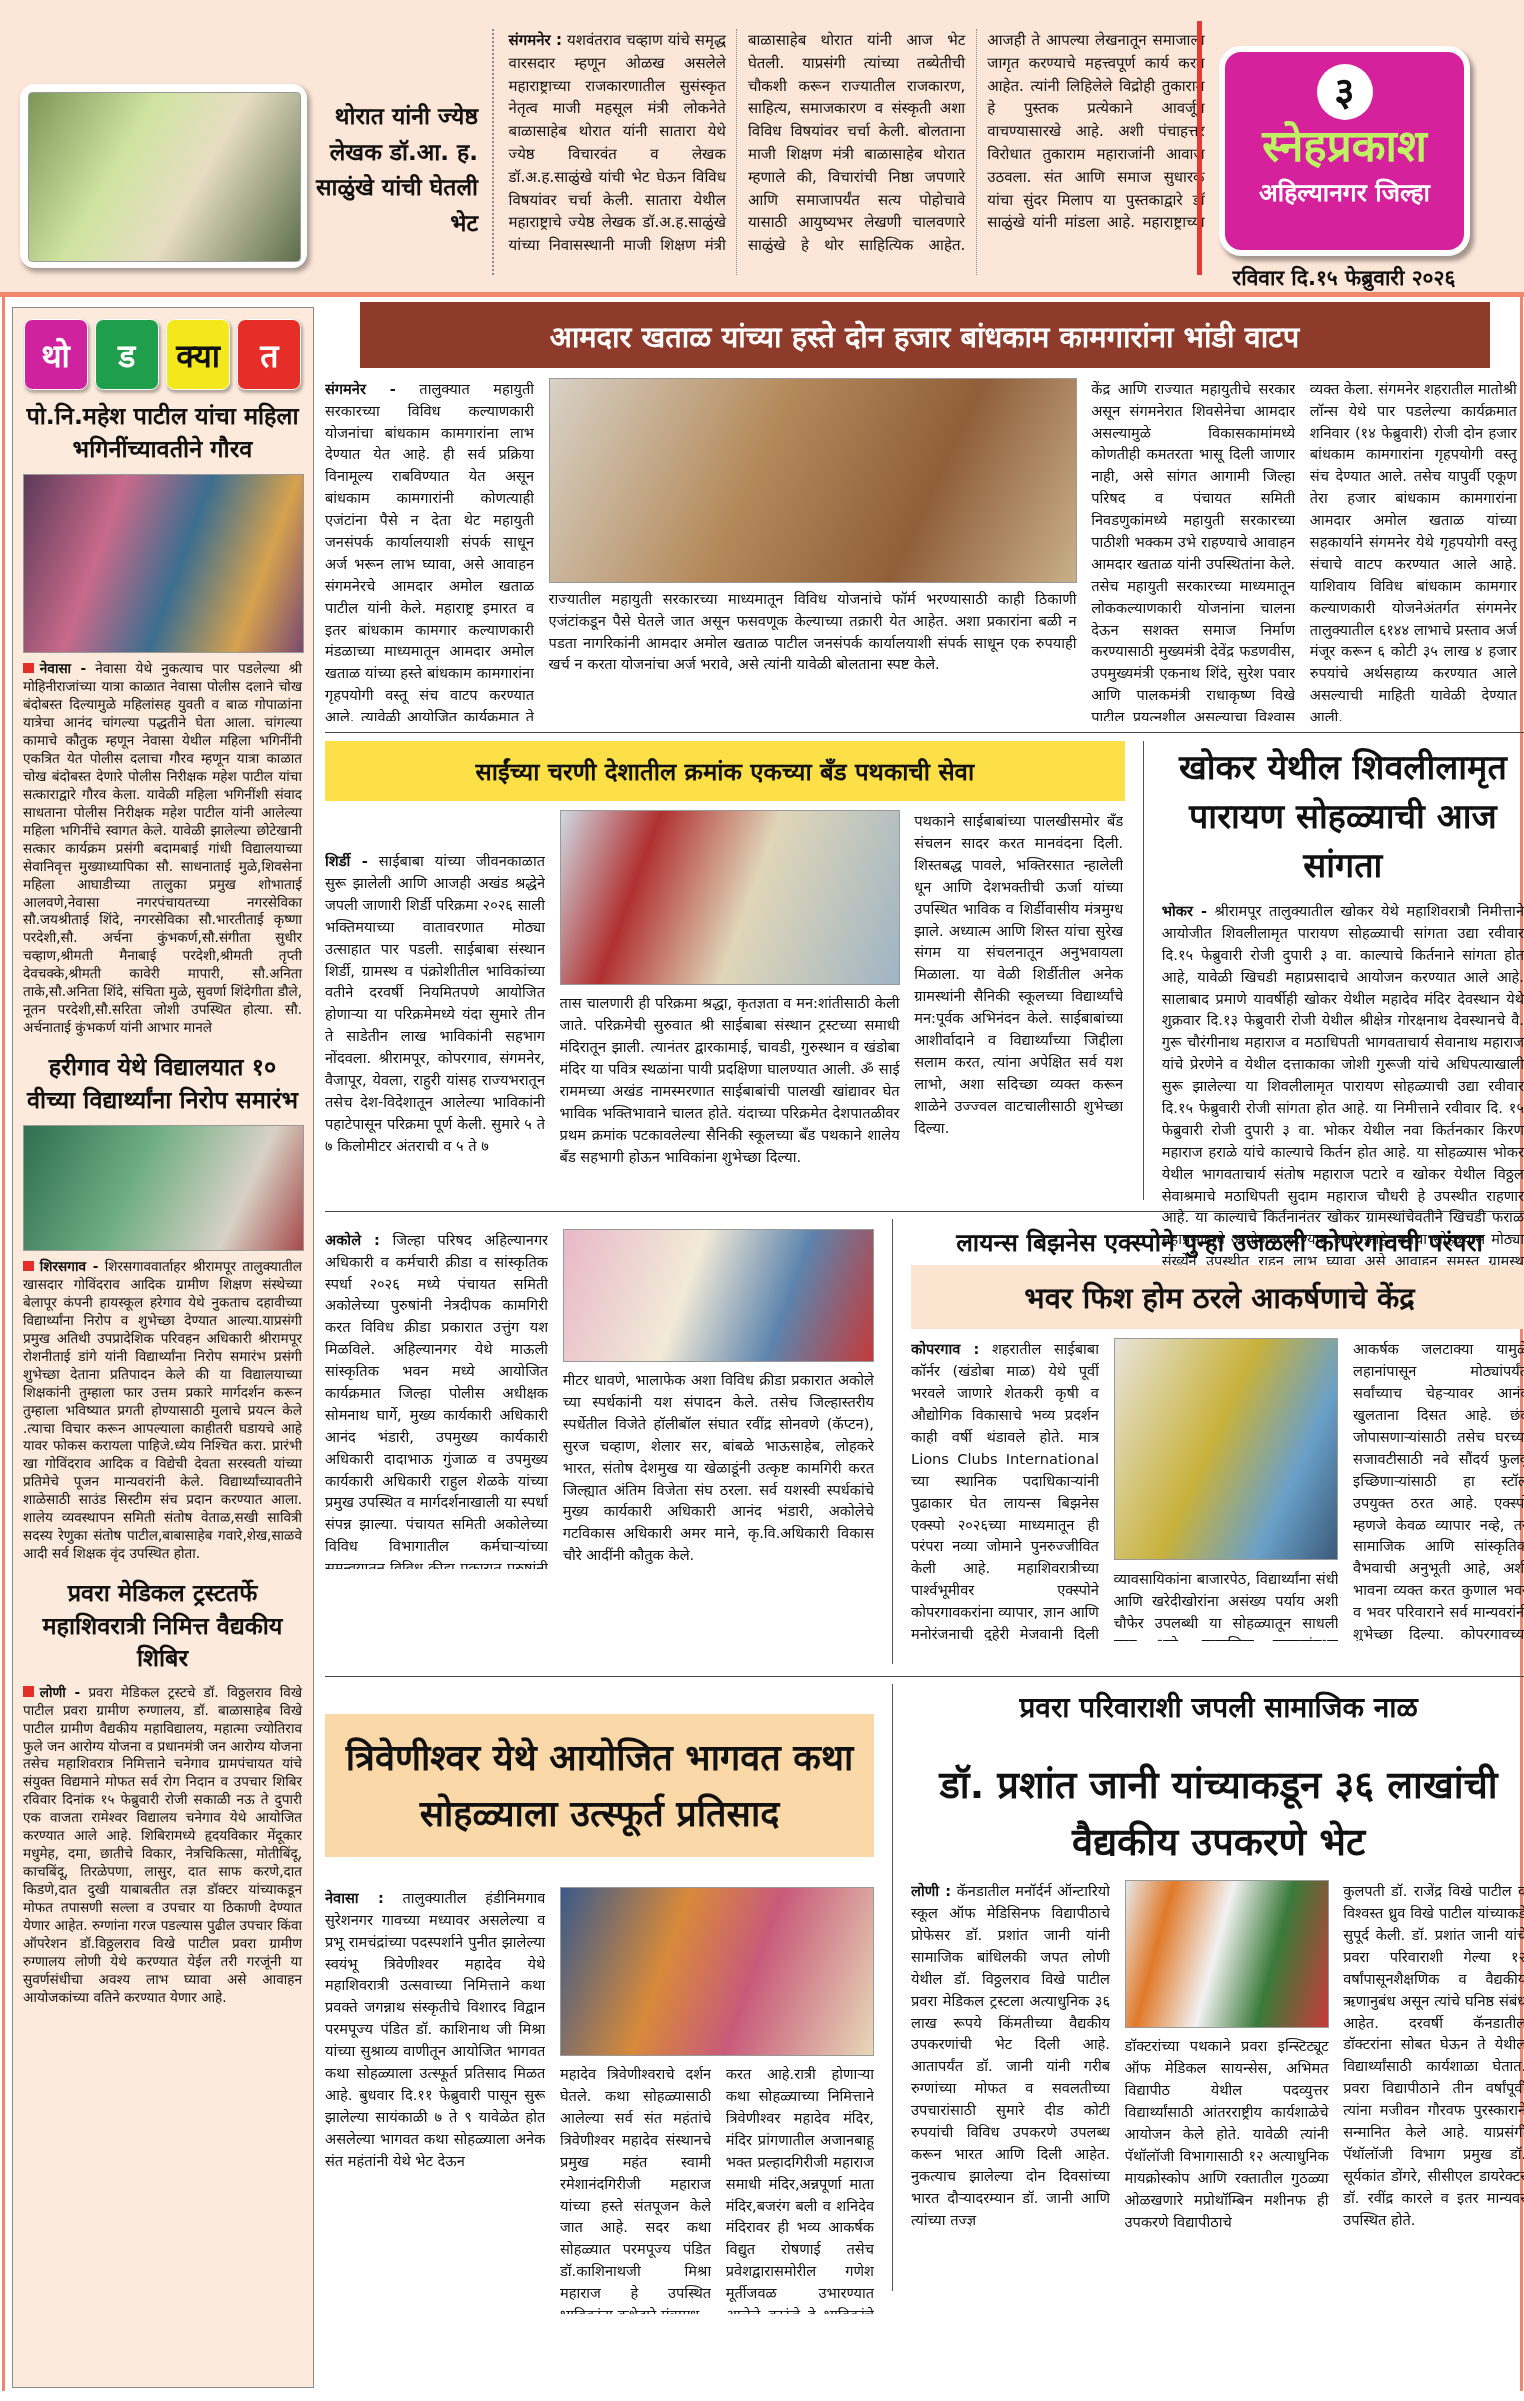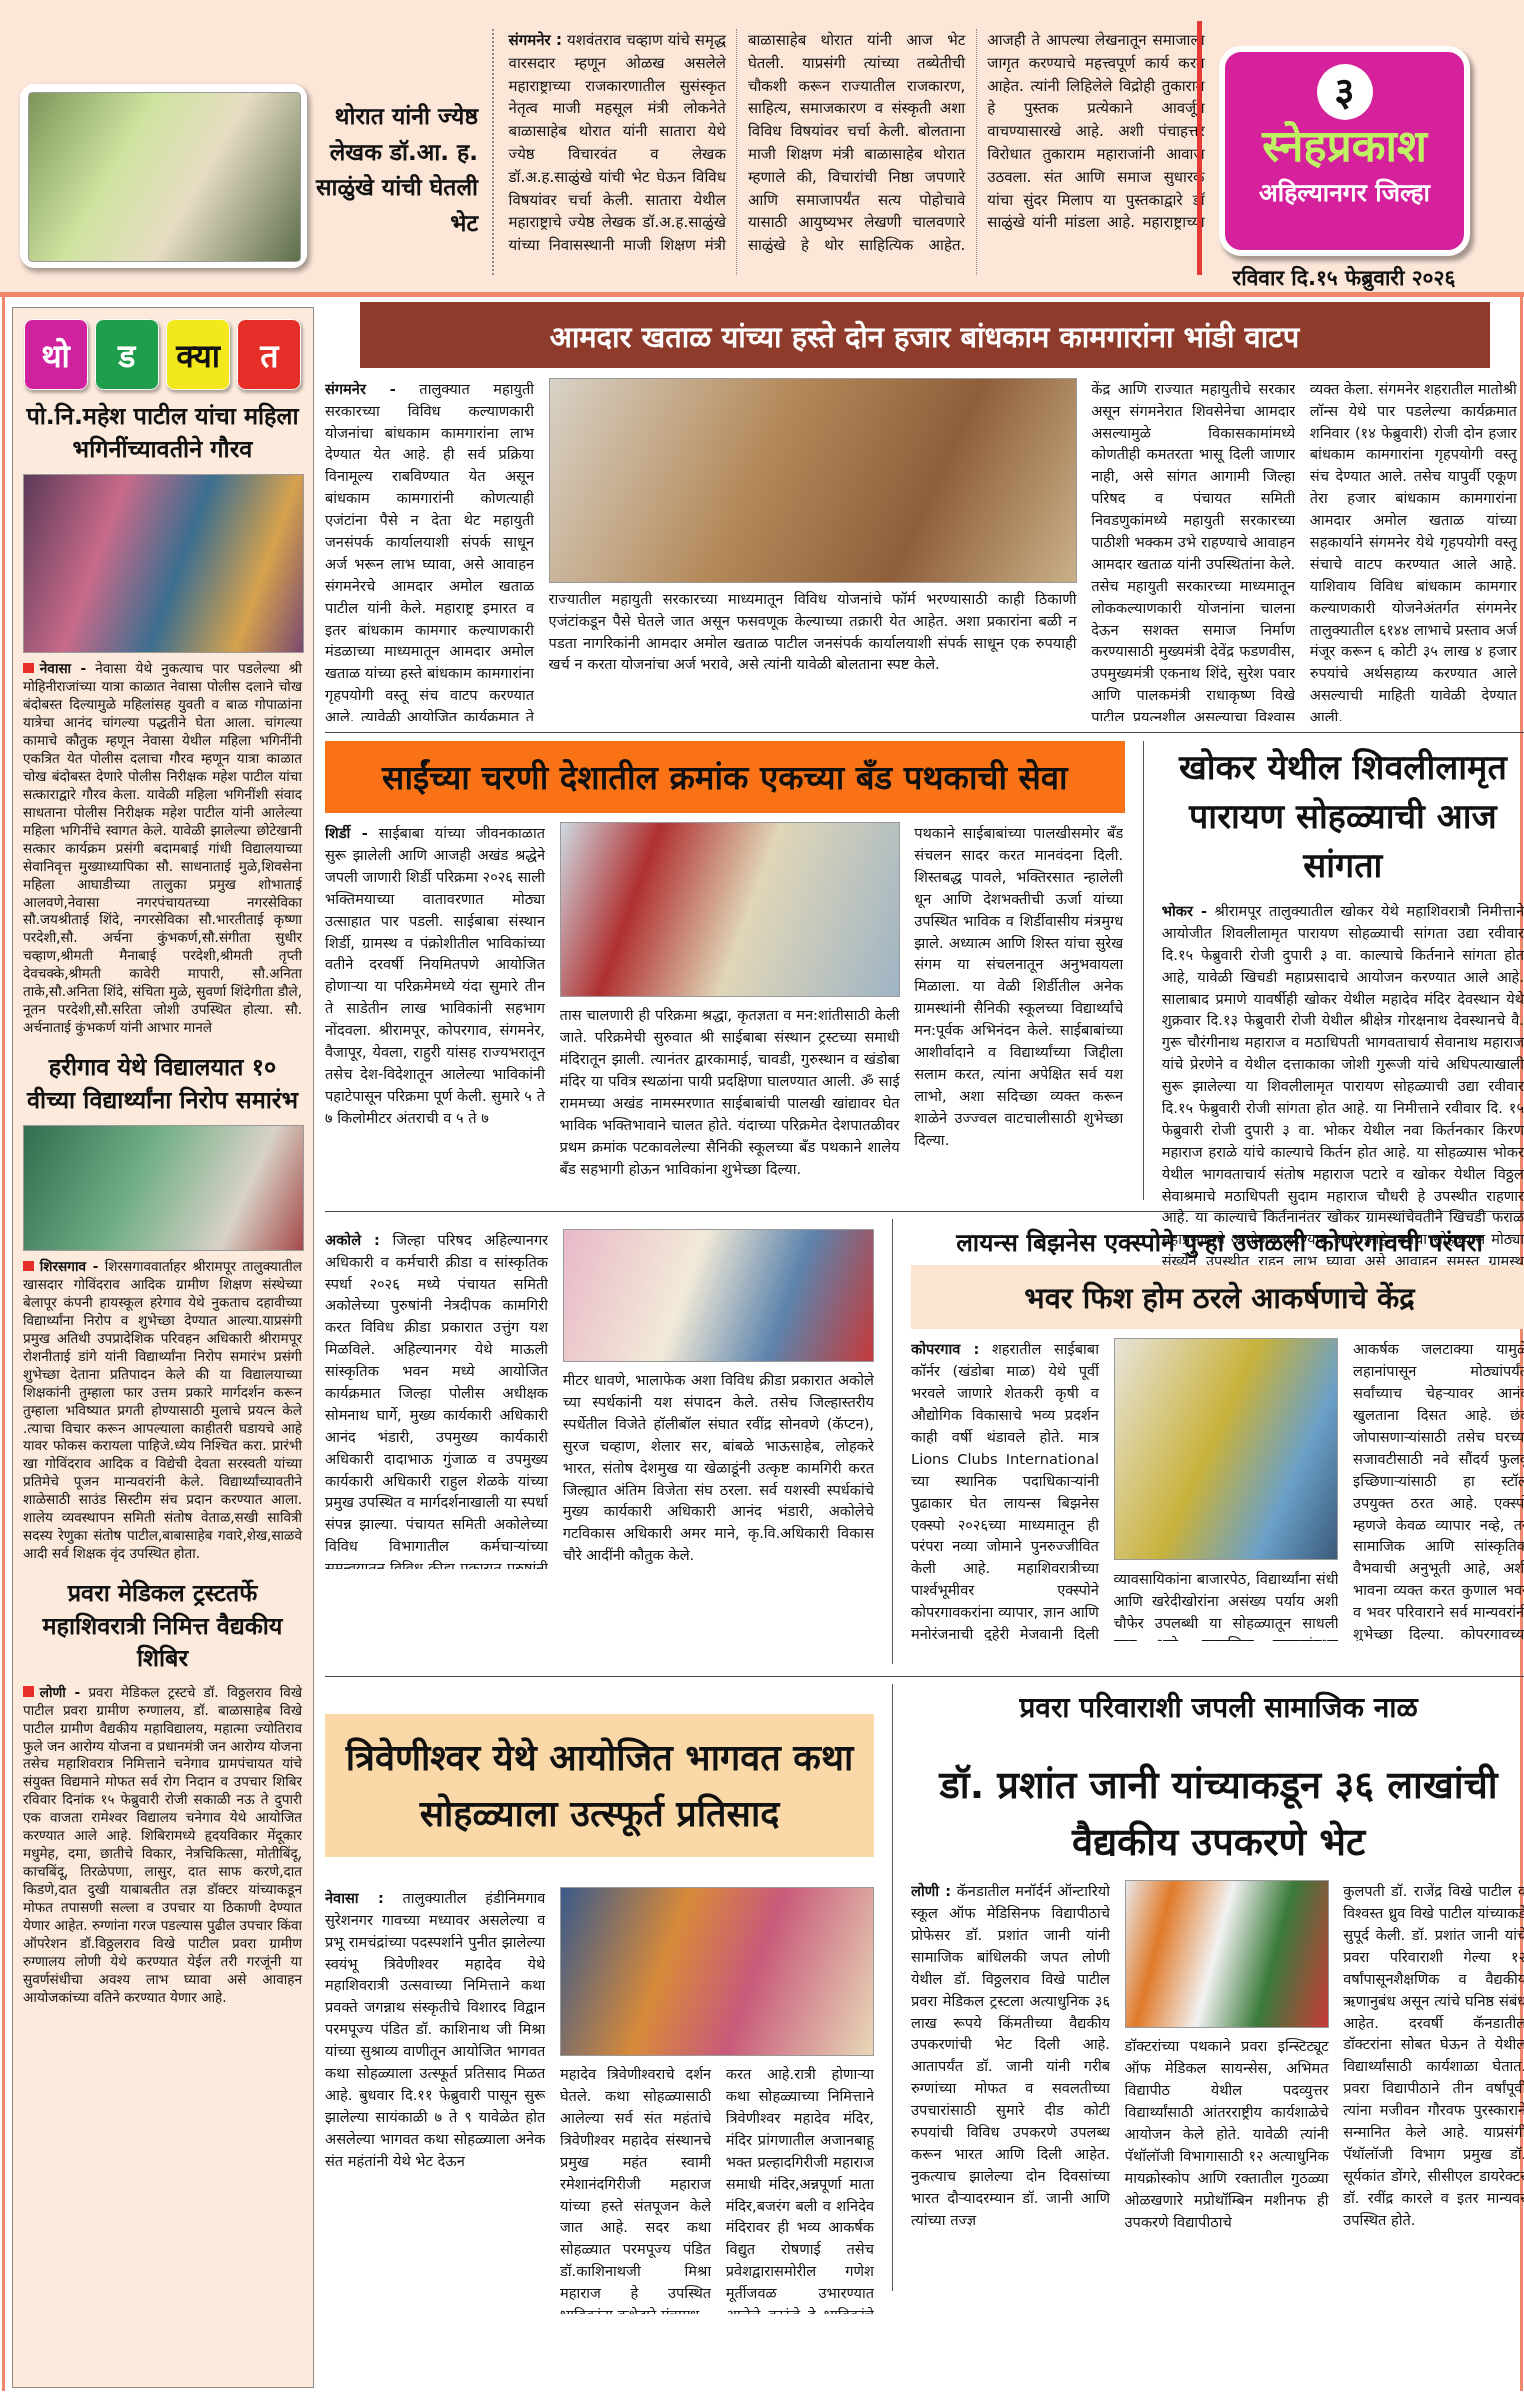--- a/index.html
+++ b/index.html
@@ -61,21 +61,21 @@
   .ph-bandhkam{background:linear-gradient(115deg,#d8d2c6,#b4895a 40%,#8f5f3a 70%,#c9b089);}
   .ph-school{background:linear-gradient(115deg,#2f6e4f,#6fae84 40%,#d8d2c6 75%,#a54a4a);}
   .ph-shirdi{background:linear-gradient(110deg,#cfd9e2,#b03030 25%,#e0d6b8 55%,#9fb4c4);}
   .ph-akole{background:linear-gradient(110deg,#e8b8c8,#f2ead8 40%,#5d84ad 70%,#c43a3a);}
   .ph-iguana{background:linear-gradient(115deg,#e8e4da,#c8b23c 45%,#6aa0c8 75%,#3a5a7a);}
   .ph-katha{background:linear-gradient(110deg,#3a5a8a,#d88a3a 35%,#c85a7a 60%,#e8d8b8);}
   .ph-jani{background:linear-gradient(105deg,#e8e8e8,#e07a2a 20%,#f2f2f2 45%,#3a7a3a 70%,#c83a3a);}
   .hr{border:none;border-top:1.6px solid #444;margin:11.5px 0 7.3px;}
 
   .sec-head{font-weight:bold;text-align:center;}
-  .sai-head{background:#f97316;font-size:33px;padding:13.6px 5.2px;white-space:nowrap;overflow:hidden;}
+  .sai-head{background:#fde047;font-size:24px;padding:13.6px 5.2px;white-space:nowrap;overflow:hidden;}
   .row-flex{display:flex;gap:18px;}
   .vr{border-left:1px solid #555;}
   .khokar-head{font-size:34px;line-height:1.45;margin:2.1px 0 9.4px;}
   .akole-head{font-size:35px;line-height:1.5;margin:3.1px 0 8.4px;}
   .lions-head{font-size:24.6px;white-space:nowrap;overflow:hidden;margin:5.2px 0 7.3px;}
   .lions-sub{background:#fbe4d0;font-size:29px;padding:12.6px 0;margin-bottom:8.4px;}
   .triveni-head{background:#fbd8a8;font-size:36px;line-height:1.55;padding:15.7px 8.4px;}
   .jani-kicker{font-size:28px;margin:3.1px 0 4.2px;}
   .jani-head{font-size:38px;line-height:1.5;margin-bottom:7.3px;}
 </style>
@@ -143,21 +143,21 @@
       <div class="bodytxt" style="width:204px;">केंद्र आणि राज्यात महायुतीचे सरकार असून संगमनेरात शिवसेनेचा आमदार असल्यामुळे विकासकामांमध्ये कोणतीही कमतरता भासू दिली जाणार नाही, असे सांगत आगामी जिल्हा परिषद व पंचायत समिती निवडणुकांमध्ये महायुती सरकारच्या पाठीशी भक्कम उभे राहण्याचे आवाहन आमदार खताळ यांनी उपस्थितांना केले. तसेच महायुती सरकारच्या माध्यमातून लोककल्याणकारी योजनांना चालना देऊन सशक्त समाज निर्माण करण्यासाठी मुख्यमंत्री देवेंद्र फडणवीस, उपमुख्यमंत्री एकनाथ शिंदे, सुरेश पवार आणि पालकमंत्री राधाकृष्ण विखे पाटील प्रयत्नशील असल्याचा विश्वास आमदार खताळ यांनी यावेळी</div>
       <div class="bodytxt" style="width:207px;">व्यक्त केला. संगमनेर शहरातील मातोश्री लॉन्स येथे पार पडलेल्या कार्यक्रमात शनिवार (१४ फेब्रुवारी) रोजी दोन हजार बांधकाम कामगारांना गृहपयोगी वस्तू संच देण्यात आले. तसेच यापुर्वी एकूण तेरा हजार बांधकाम कामगारांना आमदार अमोल खताळ यांच्या सहकार्याने संगमनेर येथे गृहपयोगी वस्तू संचाचे वाटप करण्यात आले आहे. याशिवाय विविध बांधकाम कामगार कल्याणकारी योजनेअंतर्गत संगमनेर तालुक्यातील ६१४४ लाभाचे प्रस्ताव अर्ज मंजूर करून ६ कोटी ३५ लाख ४ हजार रुपयांचे अर्थसहाय्य करण्यात आले असल्याची माहिती यावेळी देण्यात आली.</div>
     </section>
 
     <hr class="hr">
 
     <section class="row-flex" style="height:459px;">
       <div style="width:808px;">
         <div class="sec-head sai-head">साईंच्या चरणी देशातील क्रमांक एकच्या बँड पथकाची सेवा</div>
         <div class="cols" style="height:366px;">
-          <div class="bodytxt" style="width:220px;">
+          <div class="bodytxt" style="width:220px;margin-top:40px;">
             <span class="dl">शिर्डी -</span>
             <span>साईबाबा यांच्या जीवनकाळात सुरू झालेली आणि आजही अखंड श्रद्धेने जपली जाणारी शिर्डी परिक्रमा २०२६ साली भक्तिमयाच्या वातावरणात मोठ्या उत्साहात पार पडली. साईबाबा संस्थान शिर्डी, ग्रामस्थ व पंक्रोशीतील भाविकांच्या वतीने दरवर्षी नियमितपणे आयोजित होणाऱ्या या परिक्रमेमध्ये यंदा सुमारे तीन ते साडेतीन लाख भाविकांनी सहभाग नोंदवला. श्रीरामपूर, कोपरगाव, संगमनेर, वैजापूर, येवला, राहुरी यांसह राज्यभरातून तसेच देश-विदेशातून आलेल्या भाविकांनी पहाटेपासून परिक्रमा पूर्ण केली. सुमारे ५ ते ७ किलोमीटर अंतराची व ५ ते ७</span>
           </div>
           <div style="width:340px;">
             <div class="photo ph-shirdi" style="height:173px;"></div>
             <div class="bodytxt" style="height:183px;margin-top:7.3px;">तास चालणारी ही परिक्रमा श्रद्धा, कृतज्ञता व मन:शांतीसाठी केली जाते. परिक्रमेची सुरुवात श्री साईबाबा संस्थान ट्रस्टच्या समाधी मंदिरातून झाली. त्यानंतर द्वारकामाई, चावडी, गुरुस्थान व खंडोबा मंदिर या पवित्र स्थळांना पायी प्रदक्षिणा घालण्यात आली. ॐ साई राममच्या अखंड नामस्मरणात साईबाबांची पालखी खांद्यावर घेत भाविक भक्तिभावाने चालत होते. यंदाच्या परिक्रमेत देशपातळीवर प्रथम क्रमांक पटकावलेल्या सैनिकी स्कूलच्या बँड पथकाने शालेय बँड सहभागी होऊन भाविकांना शुभेच्छा दिल्या.</div>
           </div>
           <div class="bodytxt" style="width:209px;">पथकाने साईबाबांच्या पालखीसमोर बँड संचलन सादर करत मानवंदना दिली. शिस्तबद्ध पावले, भक्तिरसात न्हालेली धून आणि देशभक्तीची ऊर्जा यांच्या उपस्थित भाविक व शिर्डीवासीय मंत्रमुग्ध झाले. अध्यात्म आणि शिस्त यांचा सुरेख संगम या संचलनातून अनुभवायला मिळाला. या वेळी शिर्डीतील अनेक ग्रामस्थांनी सैनिकी स्कूलच्या विद्यार्थ्यांचे मन:पूर्वक अभिनंदन केले. साईबाबांच्या आशीर्वादाने व विद्यार्थ्यांच्या जिद्दीला सलाम करत, त्यांना अपेक्षित सर्व यश लाभो, अशा सदिच्छा व्यक्त करून शाळेने उज्ज्वल वाटचालीसाठी शुभेच्छा दिल्या.</div>
         </div>
       </div>

